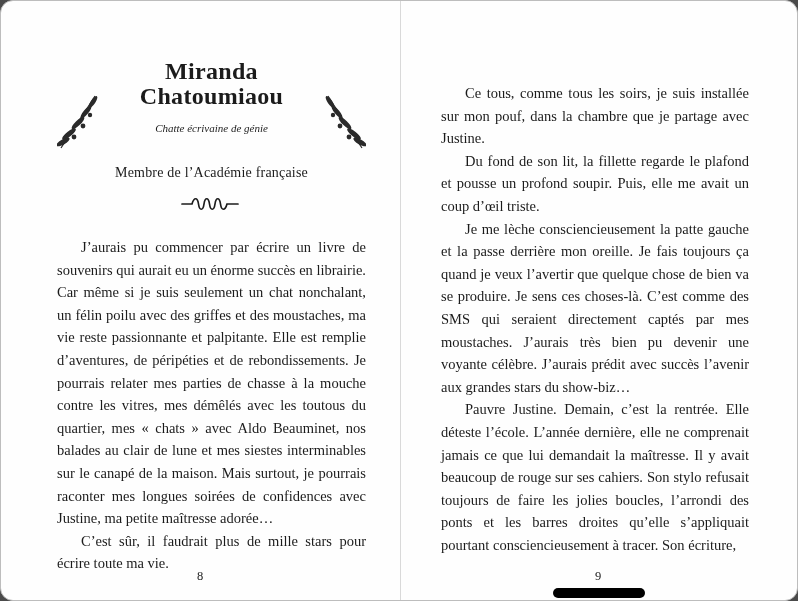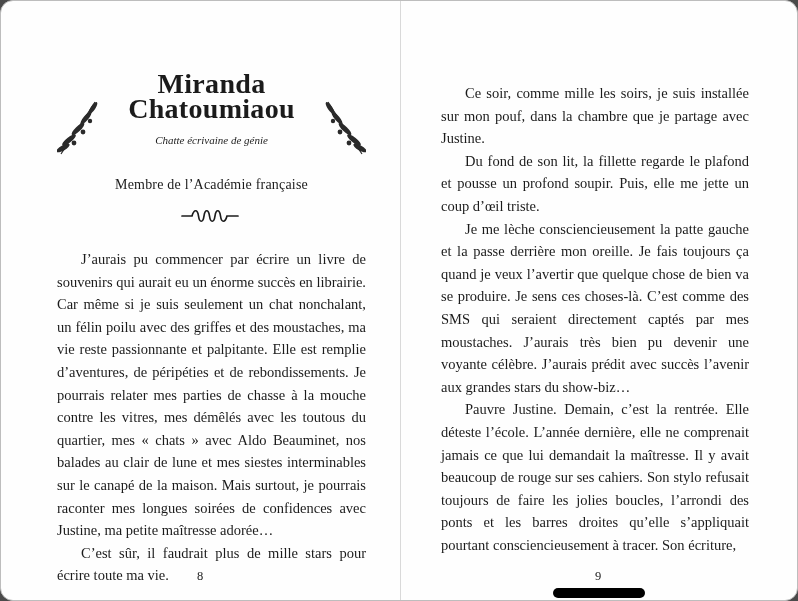--- a/index.html
+++ b/index.html
@@ -24,21 +24,21 @@
   .gutter {
     position:absolute; left:399px; top:0; bottom:0;
     width:1px; background:#d9d9d9; z-index:2;
   }
 
   .chapter-header {
     display:flex; align-items:center; justify-content:center;
   }
   .header-text { flex:1; text-align:center; }
   .chapter-title {
-    font-size:28px; font-weight:700; letter-spacing:.3px; line-height:25px;margin-top:12px;
+    font-size:24px; font-weight:700; letter-spacing:.3px; line-height:25px;
   }
   .subtitle {
     font-style:italic; font-size:11px; line-height:21px; margin-top:9px;
   }
   .affiliation {
     font-weight:400; font-size:14px; line-height:19px; margin-top:24px;
     letter-spacing:.2px;
   }
   .branch { flex:0 0 auto; display:block; height:62px; }
   .branch-right svg { transform:scaleX(-1); }
@@ -120,22 +120,22 @@
         <p>C’est sûr, il faudrait plus de mille stars pour écrire toute ma vie.</p>
       </div>
 
       <div class="page-number">8</div>
     </section>
 
     <div class="gutter"></div>
 
     <section class="page page-right" lang="fr">
       <div class="body">
-        <p>Ce soir, comme mille les soirs, je suis installée sur mon pouf, dans la chambre que je partage avec Justine.</p>
-        <p>Du fond de son lit, la fillette regarde le plafond et pousse un profond soupir. Puis, elle me jette un coup d’œil triste.</p>
+        <p>Ce tous, comme tous les soirs, je suis installée sur mon pouf, dans la chambre que je partage avec Justine.</p>
+        <p>Du fond de son lit, la fillette regarde le plafond et pousse un profond soupir. Puis, elle me avait un coup d’œil triste.</p>
         <p>Je me lèche consciencieusement la patte gauche et la passe derrière mon oreille. Je fais toujours ça quand je veux l’avertir que quelque chose de bien va se produire. Je sens ces choses-là. C’est comme des SMS qui seraient directement captés par mes moustaches. J’aurais très bien pu devenir une voyante célèbre. J’aurais prédit avec succès l’avenir aux grandes stars du show-biz…</p>
         <p>Pauvre Justine. Demain, c’est la rentrée. Elle déteste l’école. L’année dernière, elle ne comprenait jamais ce que lui demandait la maîtresse. Il y avait beaucoup de rouge sur ses cahiers. Son stylo refusait toujours de faire les jolies boucles, l’arrondi des ponts et les barres droites qu’elle s’appliquait pourtant consciencieusement à tracer. Son écriture,</p>
       </div>
 
       <div class="page-number">9</div>
     </section>
 
   </div>
 
   <div class="bottom-indicator"></div>

